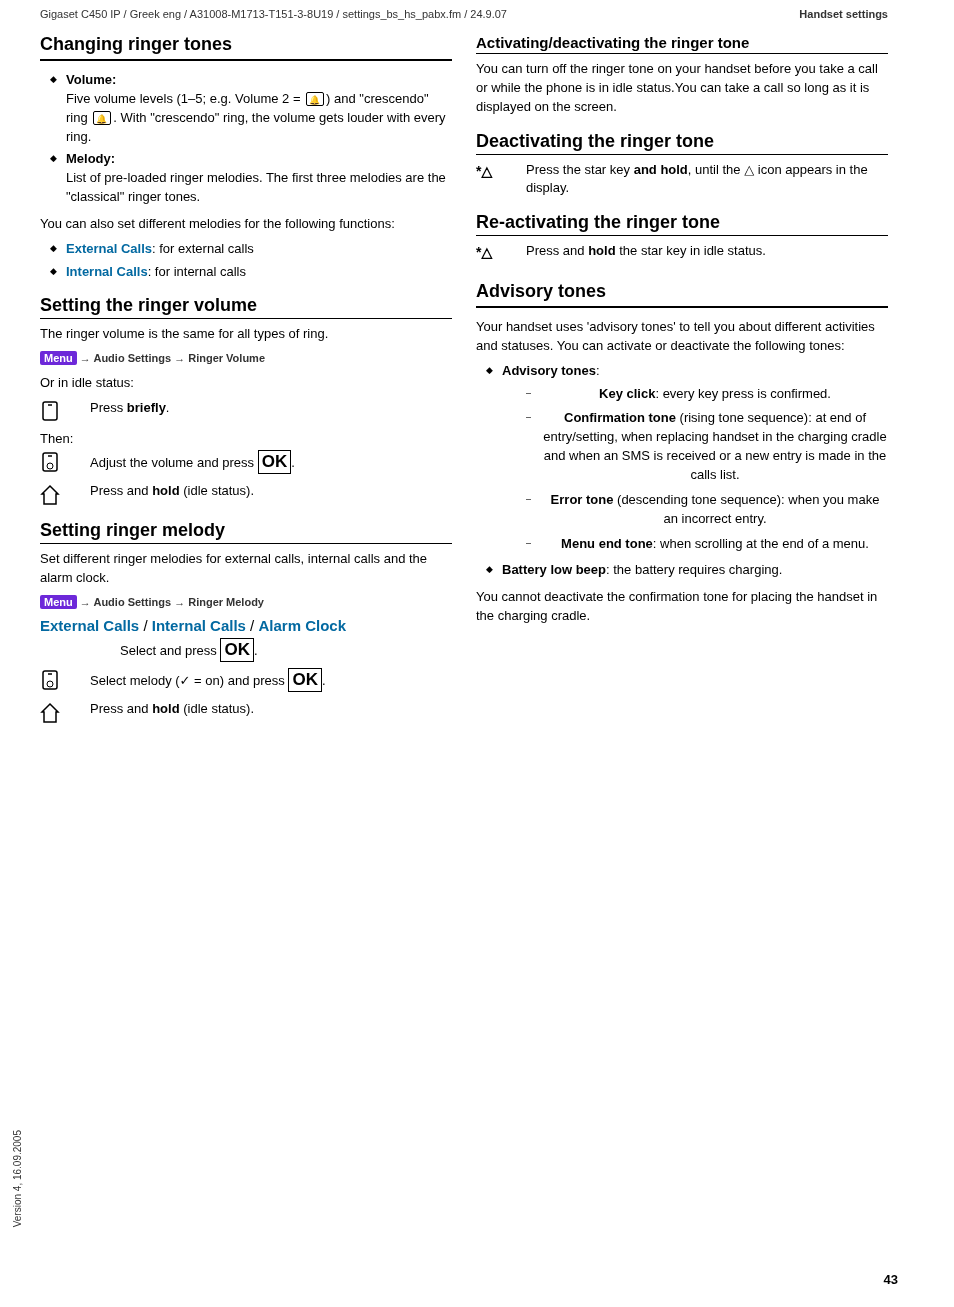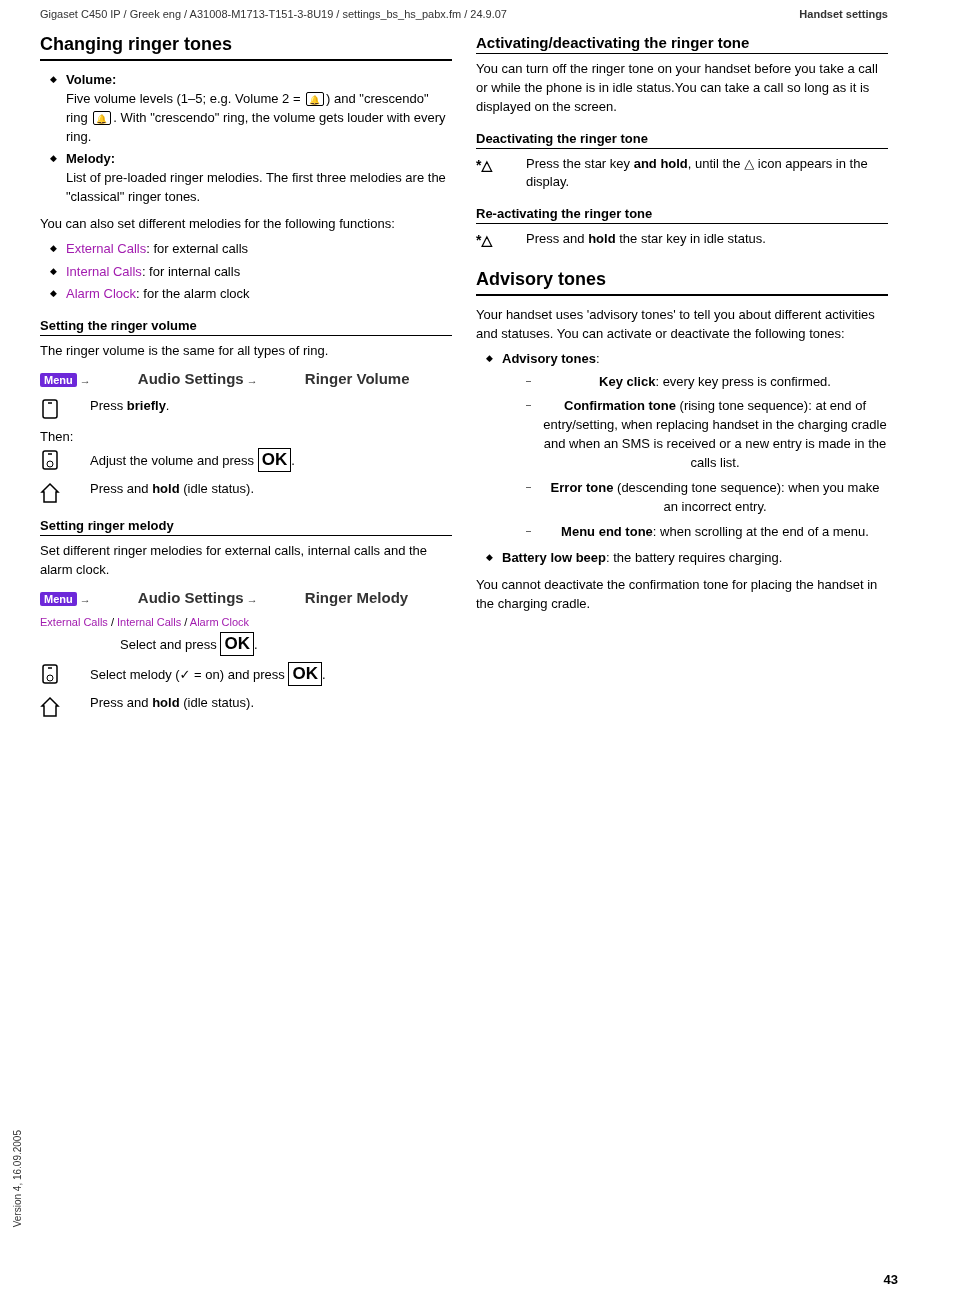--- a/index.html
+++ b/index.html
@@ -63,21 +63,21 @@
     
     .section-title {
       font-size: 18px;
       font-weight: bold;
       border-bottom: 2px solid #000;
       padding-bottom: 4px;
       margin-bottom: 10px;
     }
 
     .subsection-title {
-      font-size: 13px;
+      font-size: 18px;
       font-weight: bold;
       border-bottom: 1px solid #000;
       padding-bottom: 2px;
       margin-bottom: 6px;
       margin-top: 14px;
     }
 
     p {
       margin-bottom: 6px;
       line-height: 1.45;
@@ -119,44 +119,43 @@
       line-height: 1.45;
     }
 
     ul.dash-list li::before {
       content: "–";
       position: absolute;
       left: 0;
     }
 
     .colored-link {
-      color: #a21caf;
-      font-weight: normal;
+      color: #0369a1;
+      font-weight: bold;
     }
 
     .menu-path {
       background: #6d28d9;
       color: #fff;
       padding: 1px 4px;
       font-size: 11px;
       border-radius: 2px;
       font-weight: bold;
     }
 
     .menu-arrow {
       font-size: 11px;
       color: #333;
       font-weight: bold;
     }
 
     .menu-item-label {
-      font-size: 15px;
+      font-size: 11px;
       font-weight: bold;
       color: #333;
-      margin-left: 44px;
     }
 
     .menu-path-line {
       margin: 6px 0;
       line-height: 1.6;
       font-size: 11px;
     }
 
     
     .instruction-row {
@@ -214,21 +213,21 @@
       transform: rotate(180deg);
       font-size: 10px;
       color: #333;
       white-space: nowrap;
     }
 
     .bold { font-weight: bold; }
 
     .external-calls-line {
       margin: 4px 0;
-      font-size: 11px;
+      font-size: 15px;
     }
 
     .ringer-icon {
       display: inline-block;
       width: 18px;
       height: 14px;
       border: 1.5px solid #000;
       border-radius: 2px;
       vertical-align: middle;
       position: relative;
@@ -268,37 +267,35 @@
 
       <p>You can also set different melodies for the following functions:</p>
 
       <ul class="bullet-list">
         <li>
           <span class="colored-link">External Calls</span><span>: for external calls</span>
         </li>
         <li>
           <span class="colored-link">Internal Calls</span><span>: for internal calls</span>
         </li>
-        <li>
-          <span class="colored-link">Alarm Clock</span><span>: for the alarm clock</span>
-        </li>
       </ul>
 
       <div class="subsection-title">Setting the ringer volume</div>
 
       <p>The ringer volume is the same for all types of ring.</p>
 
       <div class="menu-path-line">
         <span class="menu-path">Menu</span>
         <span class="menu-arrow"> → </span>
         <span class="menu-item-label">Audio Settings</span>
         <span class="menu-arrow"> → </span>
         <span class="menu-item-label">Ringer Volume</span>
       </div>
 
+      <p>Or in idle status:</p>
 
       <div class="instruction-row">
         <div class="instruction-icon">
           <svg width="20" height="22" viewBox="0 0 20 22">
             <rect x="3" y="1" width="14" height="18" rx="2" ry="2" fill="none" stroke="#000" stroke-width="1.5"></rect>
             <line x1="8" y1="4" x2="12" y2="4" stroke="#000" stroke-width="1.5"></line>
           </svg>
         </div>
         <div class="instruction-text">Press <span class="bold">briefly</span>.</div>
       </div>

